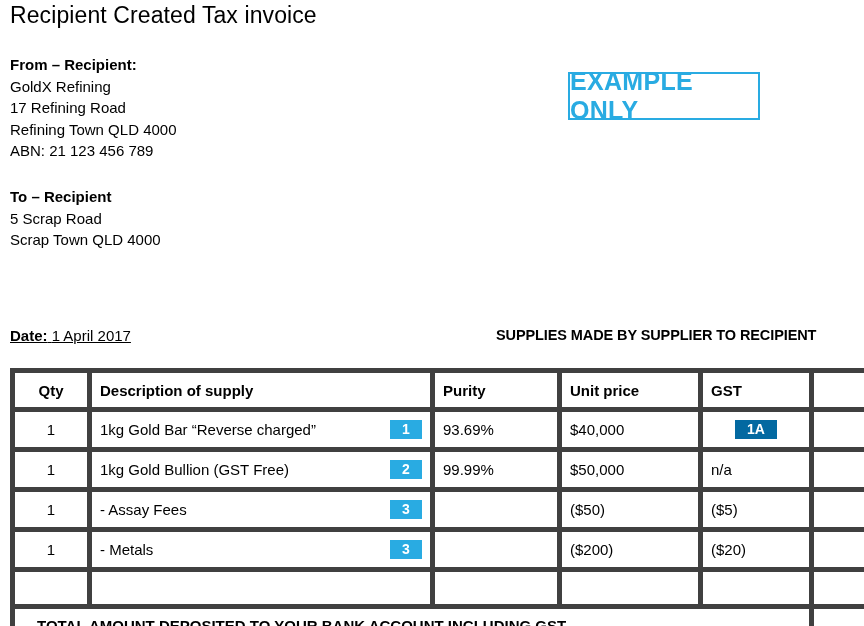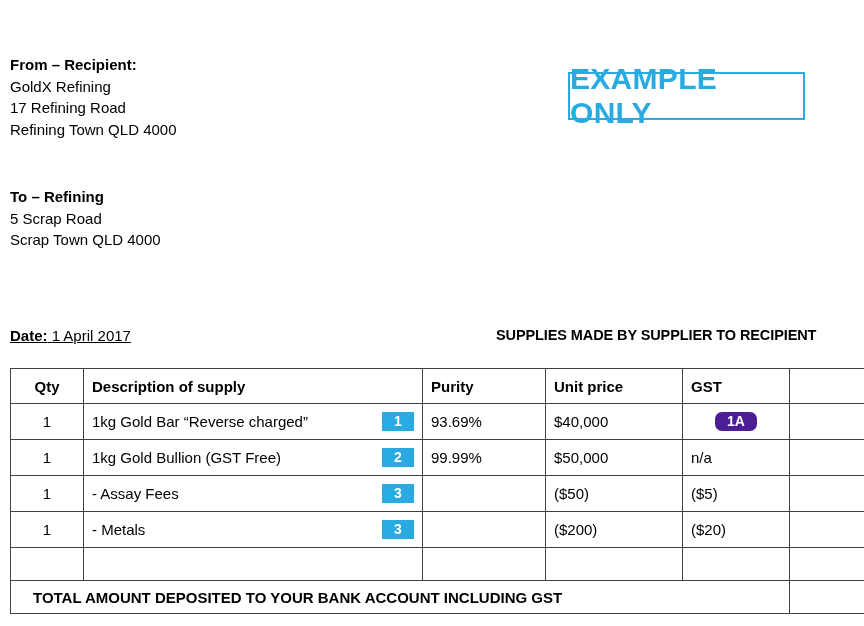--- a/index.html
+++ b/index.html
@@ -64,45 +64,45 @@
     left: 496px;
     top: 327px;
     font-size: 14.5px;
     font-weight: bold;
     letter-spacing: -0.1px;
   }
   .example-only {
     position: absolute;
     left: 568px;
     top: 72px;
-    width: 237px;
+    width: 192px;
     height: 48px;
     border: 2.5px solid #29ABE2;
     box-sizing: border-box;
     color: #29ABE2;
-    font-size: 30px;
+    font-size: 25px;
     font-weight: bold;
     display: flex;
     align-items: center;
     justify-content: center;
     letter-spacing: 0.3px;
   }
 
   
   .inv-table {
     position: absolute;
     left: 10px;
     top: 368px;
     width: 844px;
     border-collapse: collapse;
     table-layout: fixed;
     font-size: 15px;
   }
   .inv-table td, .inv-table th {
-    border: 1px solid #404040;
+    border: 5px solid #404040;
     padding: 0 8px;
     height: 35px;
     vertical-align: middle;
     font-weight: normal;
     text-align: left;
   }
   .inv-table th {
     font-weight: bold;
     height: 34px;
   }
@@ -133,27 +133,26 @@
     font-weight: bold;
     font-size: 14px;
     text-align: center;
     line-height: 17px;
     margin-left: 8px;
   }
   .gst-badge {
     display: inline-block;
     min-width: 30px;
     padding: 1px 6px;
-    background: #4c1d95;
+    background: #0369a1;
     color: #ffffff;
     font-weight: bold;
     font-size: 14px;
     text-align: center;
     line-height: 17px;
-    border-radius: 7px;
   }
   .empty-row td {
     height: 32px;
   }
   .total-row td {
     font-weight: bold;
     height: 32px;
     padding-left: 22px;
   }
   .total-label {
@@ -163,32 +162,34 @@
   .total-value {
     text-align: right !important;
     font-weight: normal !important;
   }
 </style>
 </head>
 <body>
 
 <div class="page">
 
+  <div class="doc-title">Recipient Created Tax invoice</div>
 
   <div class="example-only">EXAMPLE ONLY</div>
 
   <div class="from-block">
     <div class="block-label">From – Recipient:</div>
     <div class="block-line">GoldX Refining</div>
     <div class="block-line">17 Refining Road</div>
     <div class="block-line">Refining Town QLD 4000</div>
+    <div class="block-line">ABN: 21 123 456 789</div>
   </div>
 
   <div class="to-block">
-    <div class="block-label">To – Refining</div>
+    <div class="block-label">To – Recipient</div>
     <div class="block-line">5 Scrap Road</div>
     <div class="block-line">Scrap Town QLD 4000</div>
   </div>
 
   <div class="date-row">
     <span class="d-label">Date:</span>
     <span>1 April 2017</span>
   </div>
 
   <div class="supplies-heading">SUPPLIES MADE BY SUPPLIER TO RECIPIENT</div>

